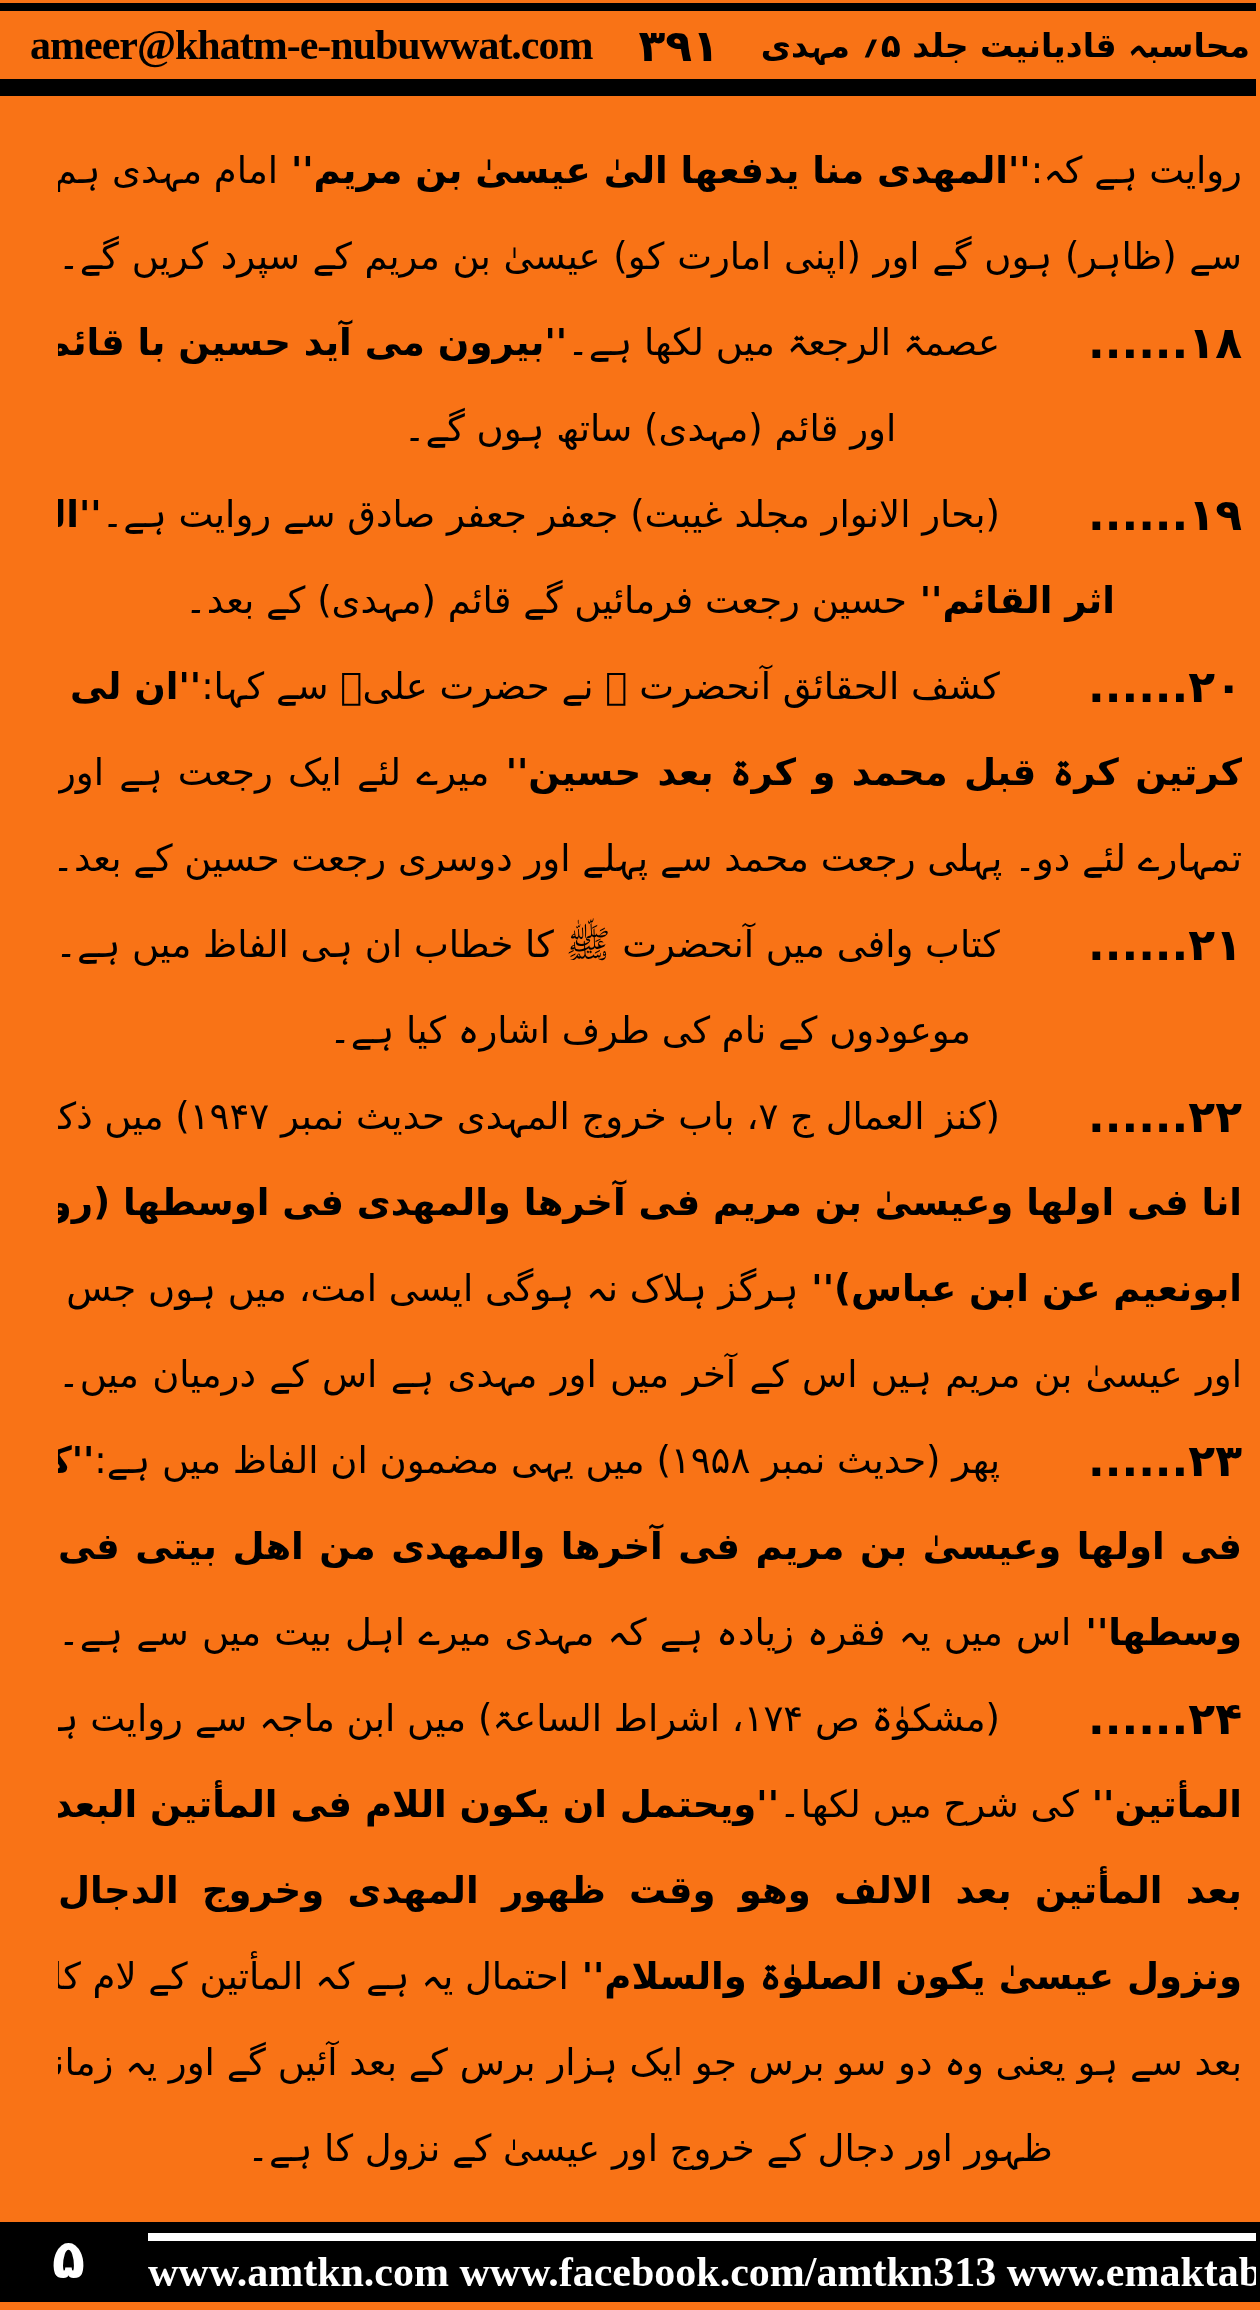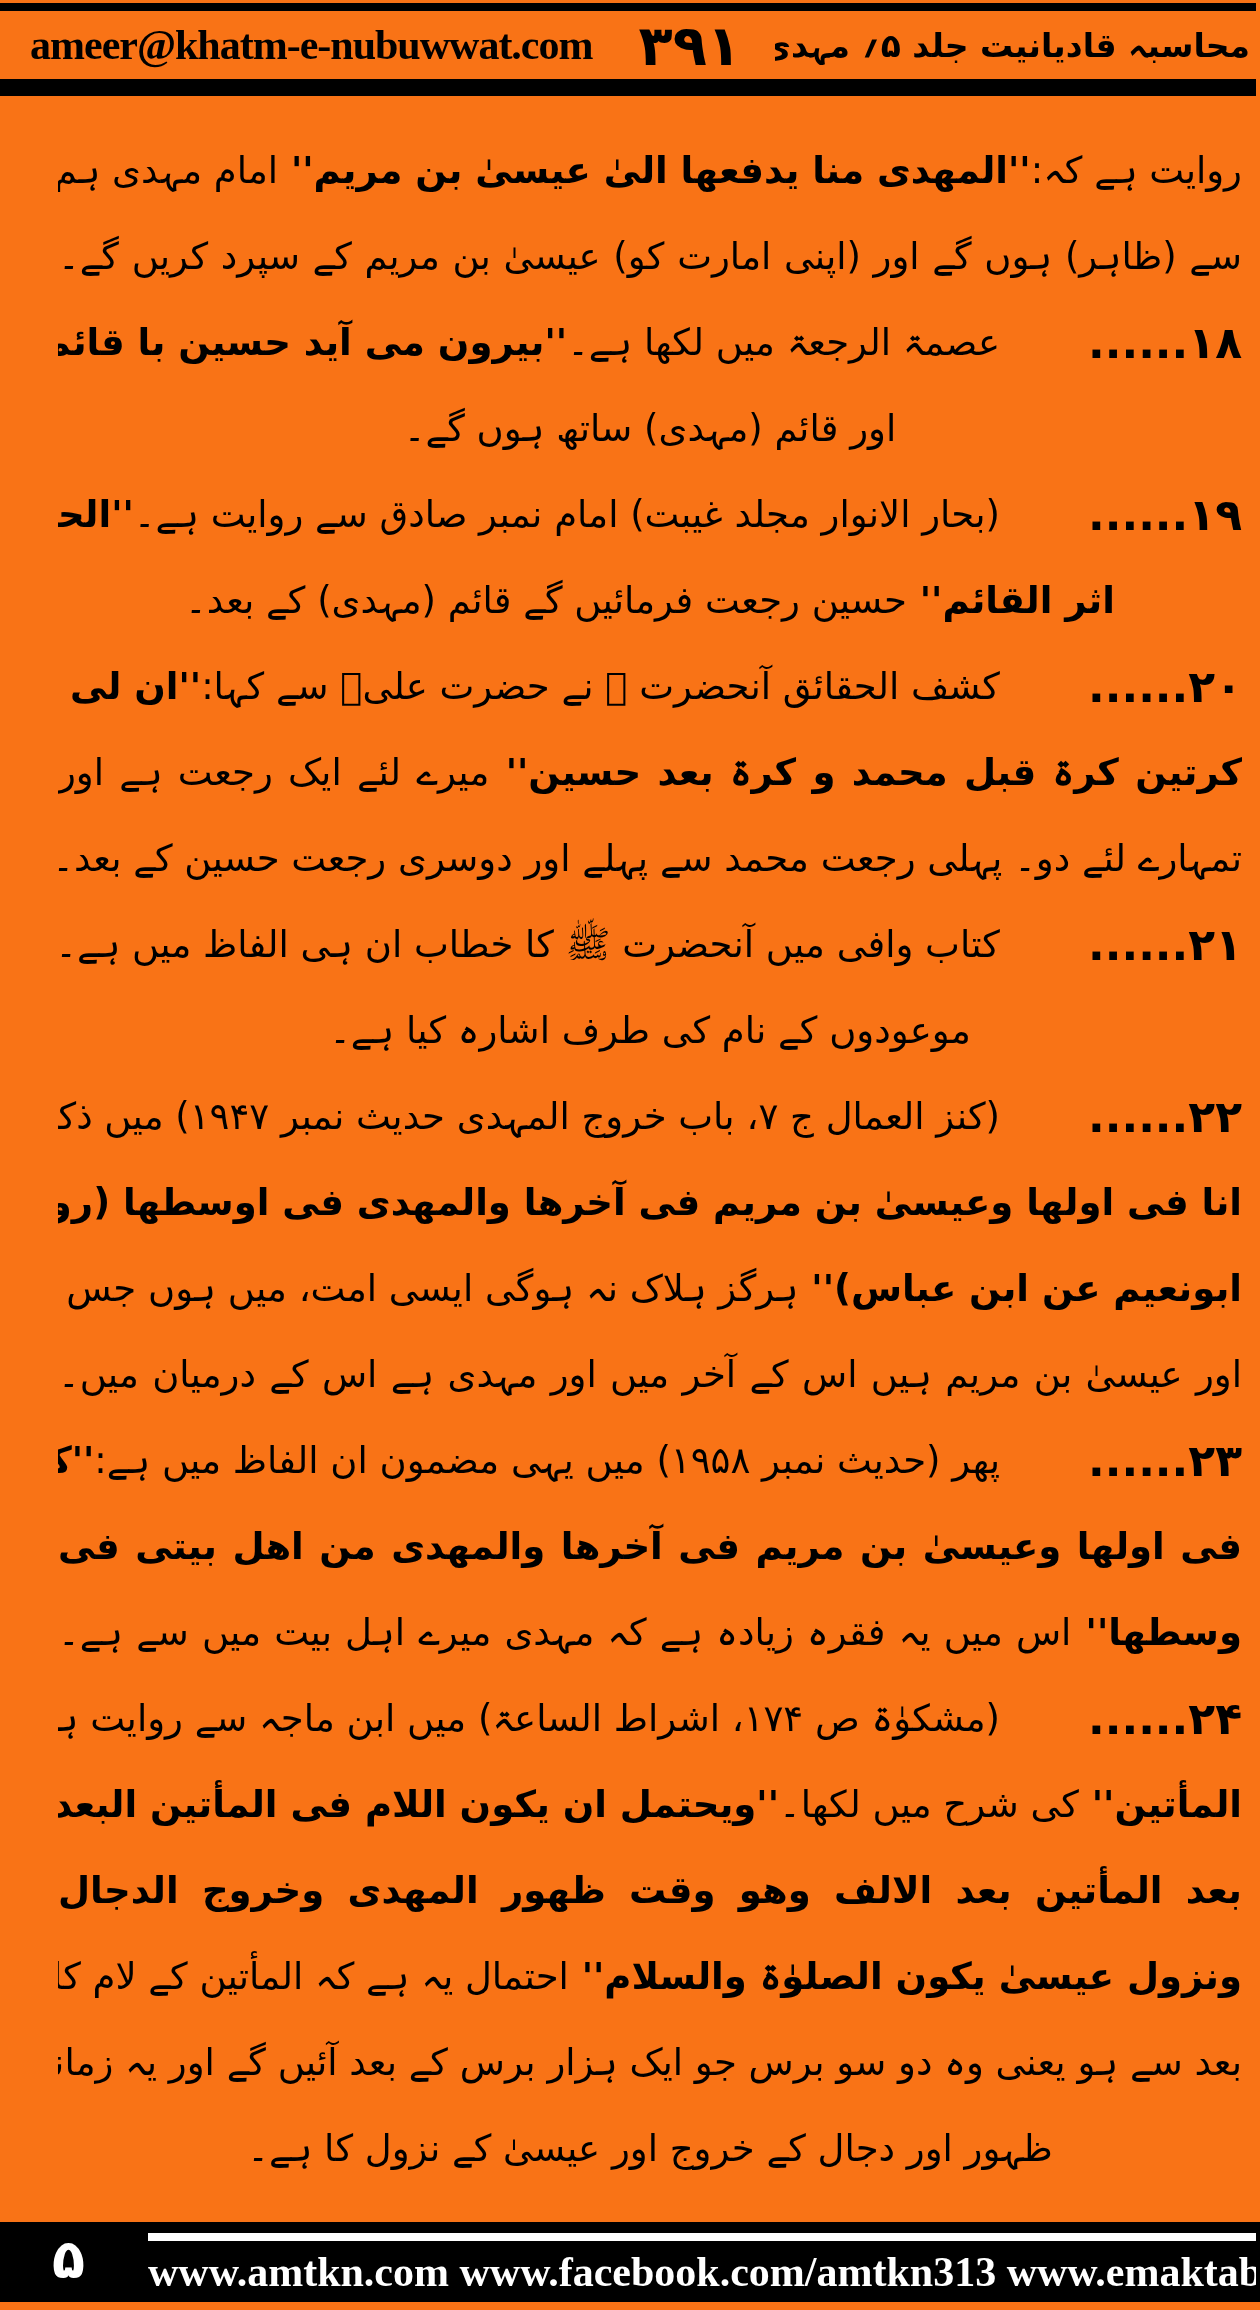--- a/index.html
+++ b/index.html
@@ -19,21 +19,21 @@
     height:68px;
     display:flex;align-items:center;
     padding:0 10px 0 30px;
   }
   .email{
     font-family:"Liberation Serif",serif;
     font-weight:700;font-size:42px;letter-spacing:-1px;
     white-space:nowrap;
   }
   .pageno{
-    font-size:56px;font-weight:700;
+    font-size:44px;font-weight:700;
     margin:0 34px 0 46px;
     direction:rtl;white-space:nowrap;
   }
   .book-title{
     flex:1;direction:rtl;text-align:left;
     font-size:33px;font-weight:700;
     white-space:nowrap;overflow:hidden;
   }
   
   .body-text{
@@ -102,21 +102,21 @@
       <div class="item">
         <div class="line justify has-num">
           <span class="num">۱۸......</span>
           <span class="txt"><span class="seg">عصمۃ الرجعۃ میں لکھا ہے۔</span><span class="seg seg-b">''بیرون می آید حسین با قائم'' </span></span>
         </div>
         <div class="line center"><span class="seg">اور قائم (مہدی) ساتھ ہوں گے۔</span></div>
       </div>
       <div class="item">
         <div class="line justify has-num">
           <span class="num">۱۹......</span>
-          <span class="txt"><span class="seg">(بحار الانوار مجلد غیبت) امام نمبر صادق سے روایت ہے۔</span><span class="seg seg-b">''الحسین یخرج علیٰ</span></span>
+          <span class="txt"><span class="seg">(بحار الانوار مجلد غیبت) جعفر جعفر صادق سے روایت ہے۔</span><span class="seg seg-b">''الحسین یخرج علیٰ</span></span>
         </div>
         <div class="line center"><span class="seg seg-b">اثر القائم'' </span><span class="seg">حسین رجعت فرمائیں گے قائم (مہدی) کے بعد۔</span></div>
       </div>
       <div class="item">
         <div class="line justify has-num">
           <span class="num">۲۰......</span>
           <span class="txt"><span class="seg">کشف الحقائق آنحضرت ﷺ نے حضرت علیؓ سے کہا:</span><span class="seg seg-b">''ان لی کرۃ ولک</span></span>
         </div>
         <div class="line justify"><span class="seg seg-b">کرتین کرۃ قبل محمد و کرۃ بعد حسین'' </span><span class="seg">میرے لئے ایک رجعت ہے اور</span></div>
         <div class="line justify"><span class="seg">تمہارے لئے دو۔ پہلی رجعت محمد سے پہلے اور دوسری رجعت حسین کے بعد۔</span></div>

